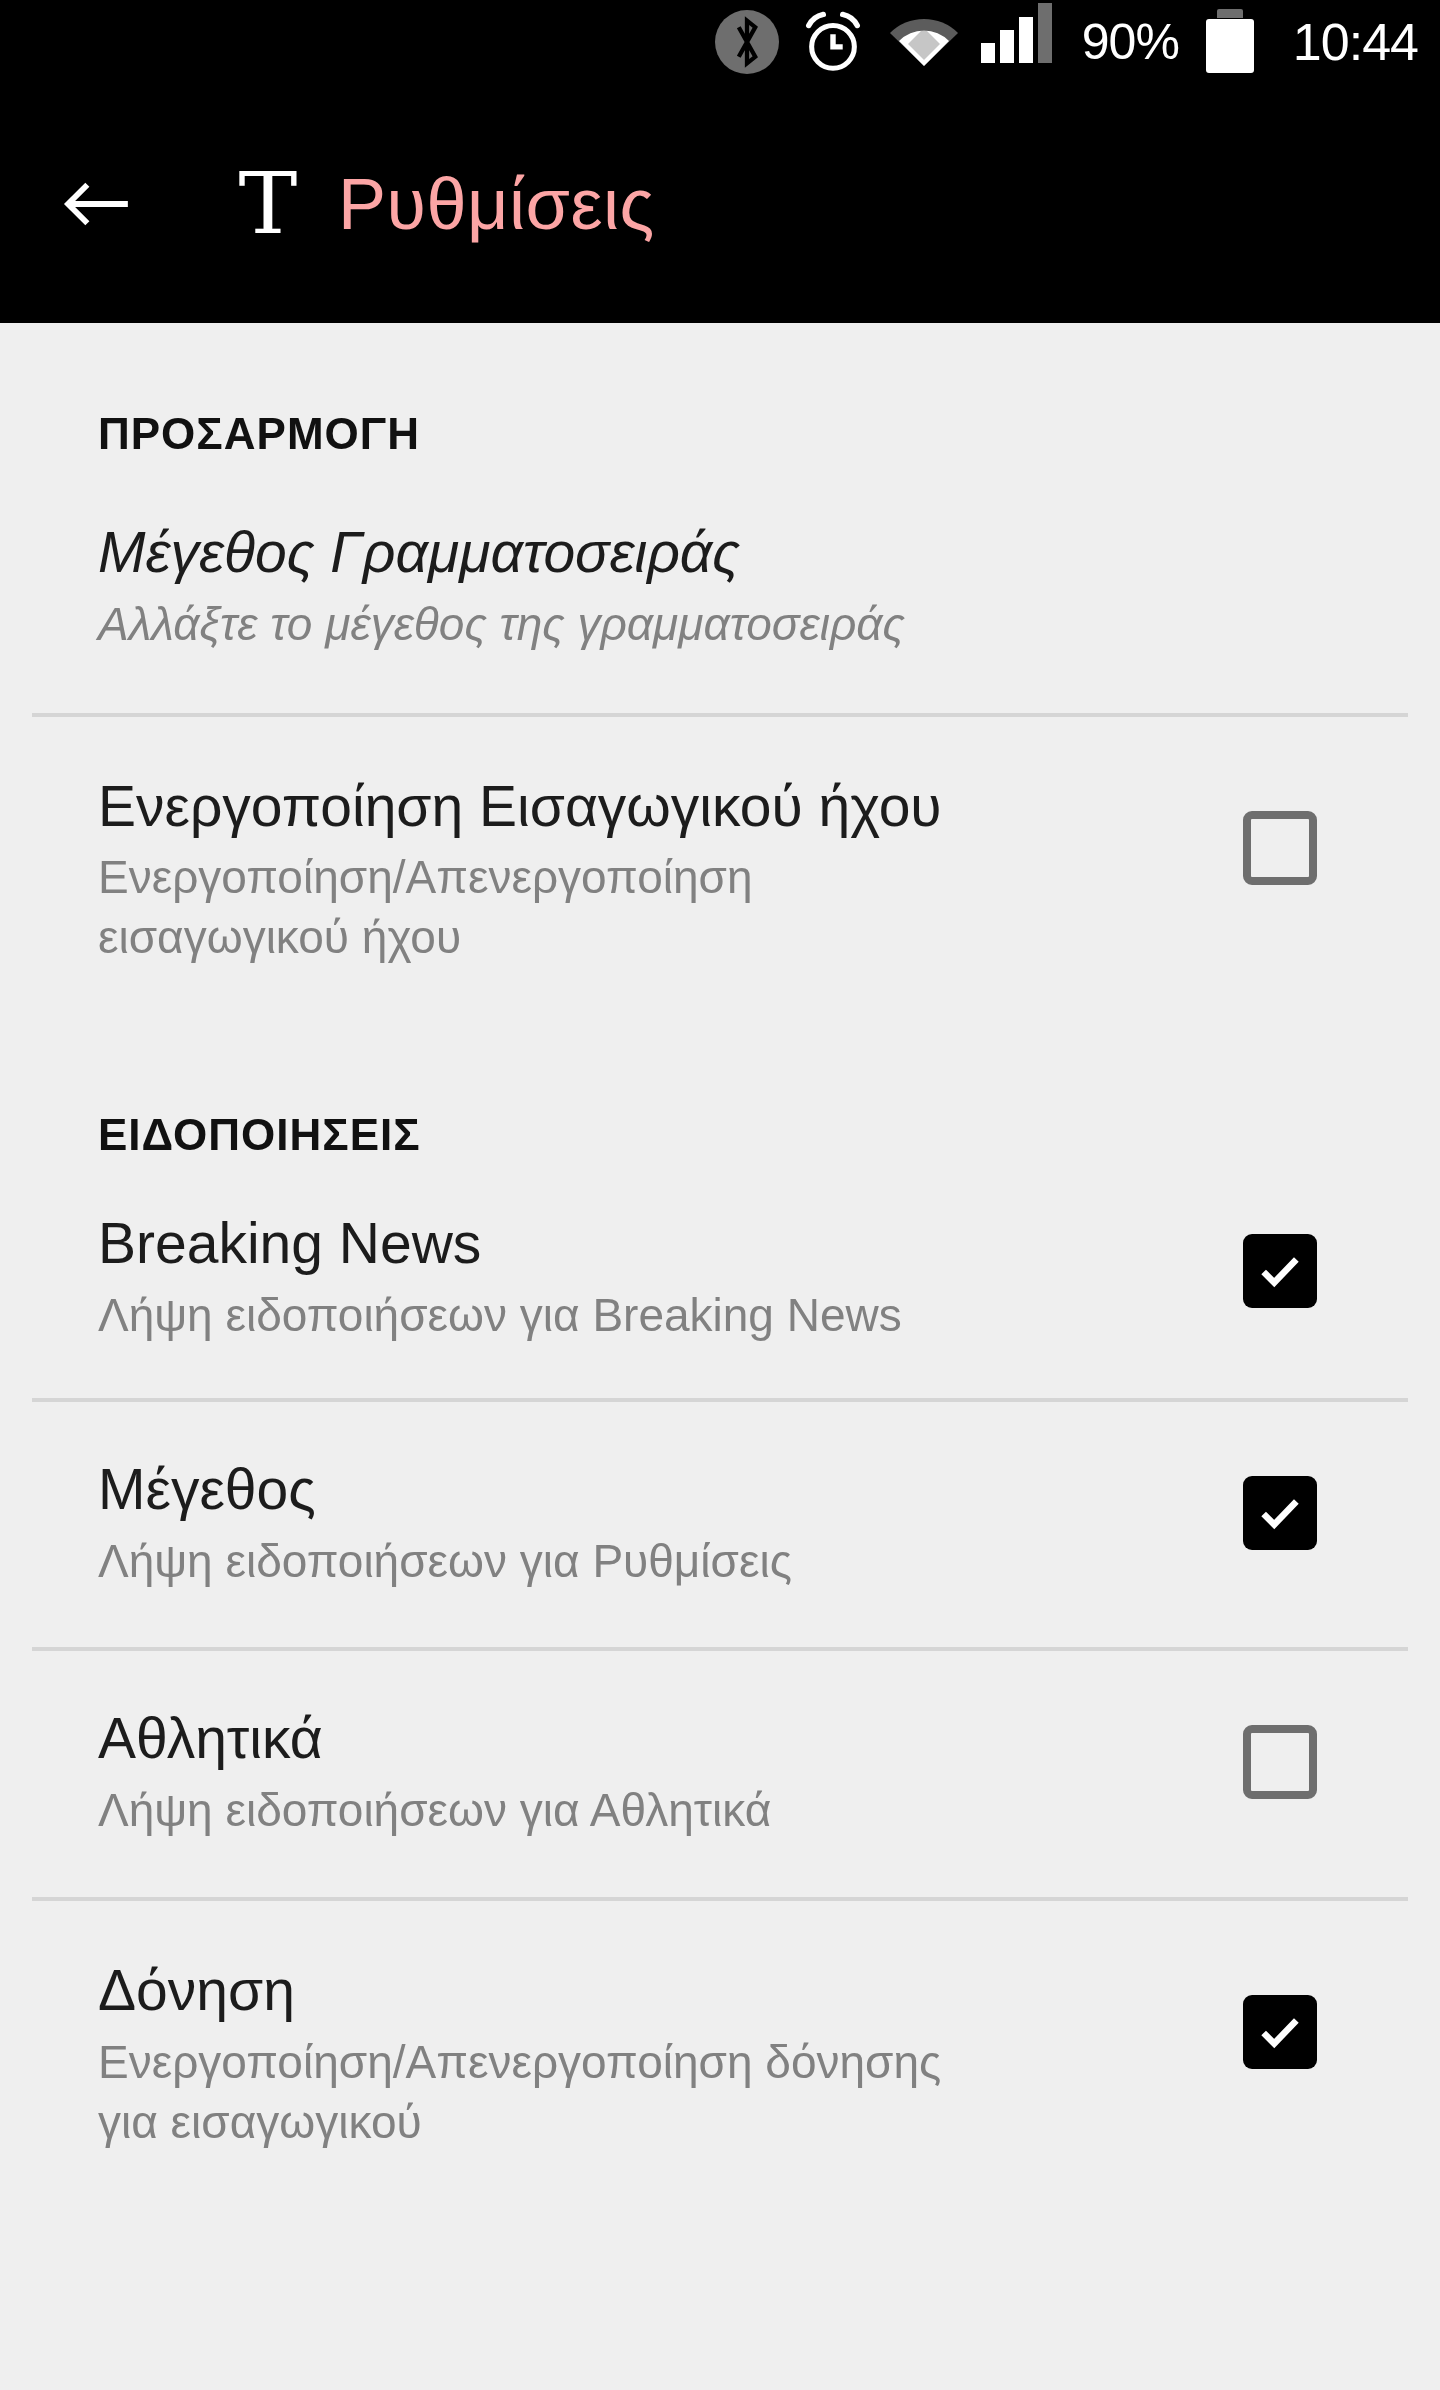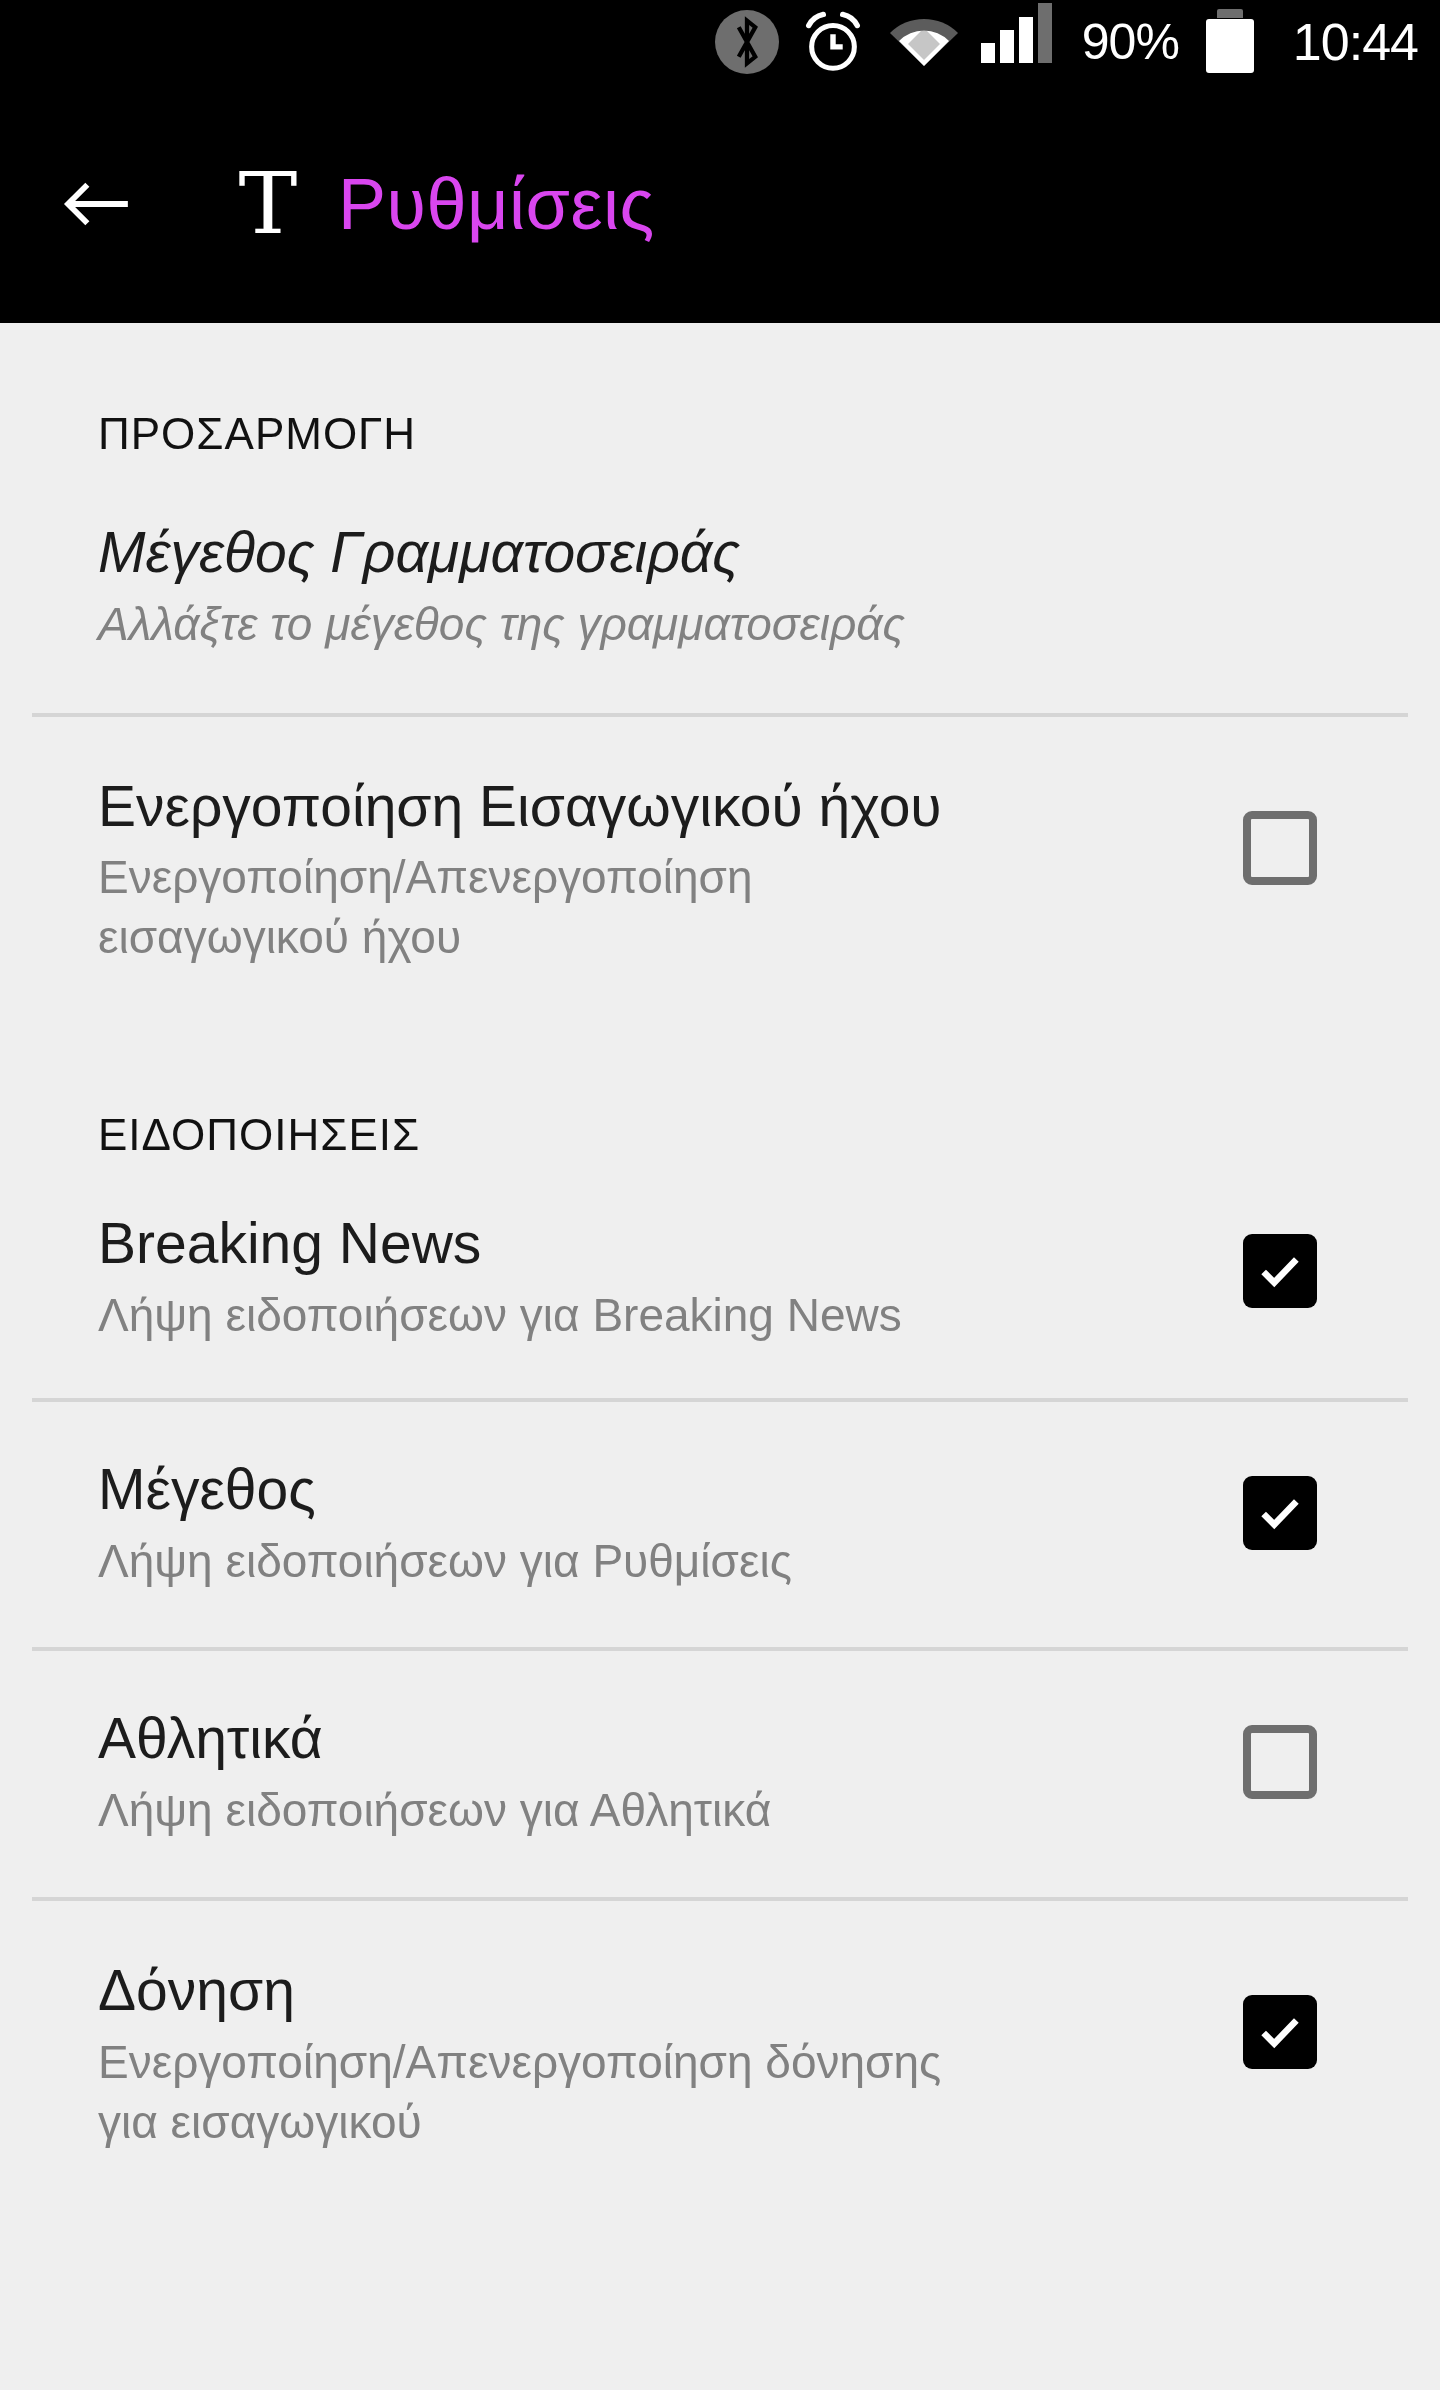--- a/index.html
+++ b/index.html
@@ -86,39 +86,39 @@
     font-family:"DejaVu Serif", serif;
     font-size:84px;
     line-height:1;
     margin-left:100px;
     font-weight:400;
     letter-spacing:0;
     transform:scaleX(1.05);
     flex:0 0 auto;
   }
   .app-title{
-    color:#d946ef;
+    color:#fca5a5;
     font-size:72px;
     line-height:1;
     margin-left:42px;
     font-weight:400;
     letter-spacing:0.5px;
     white-space:nowrap;
   }
 
   
   .content{
     background:#efefef;
     height:2067px;
     overflow:hidden;
   }
 
   .section-header{
     font-size:44px;
-    font-weight:normal;
+    font-weight:bold;
     color:#111;
     letter-spacing:1px;
     padding:86px 0 0 98px;
   }
 
   .row{
     display:flex;
     align-items:flex-start;
     padding:0 60px 0 98px;
     position:relative;

